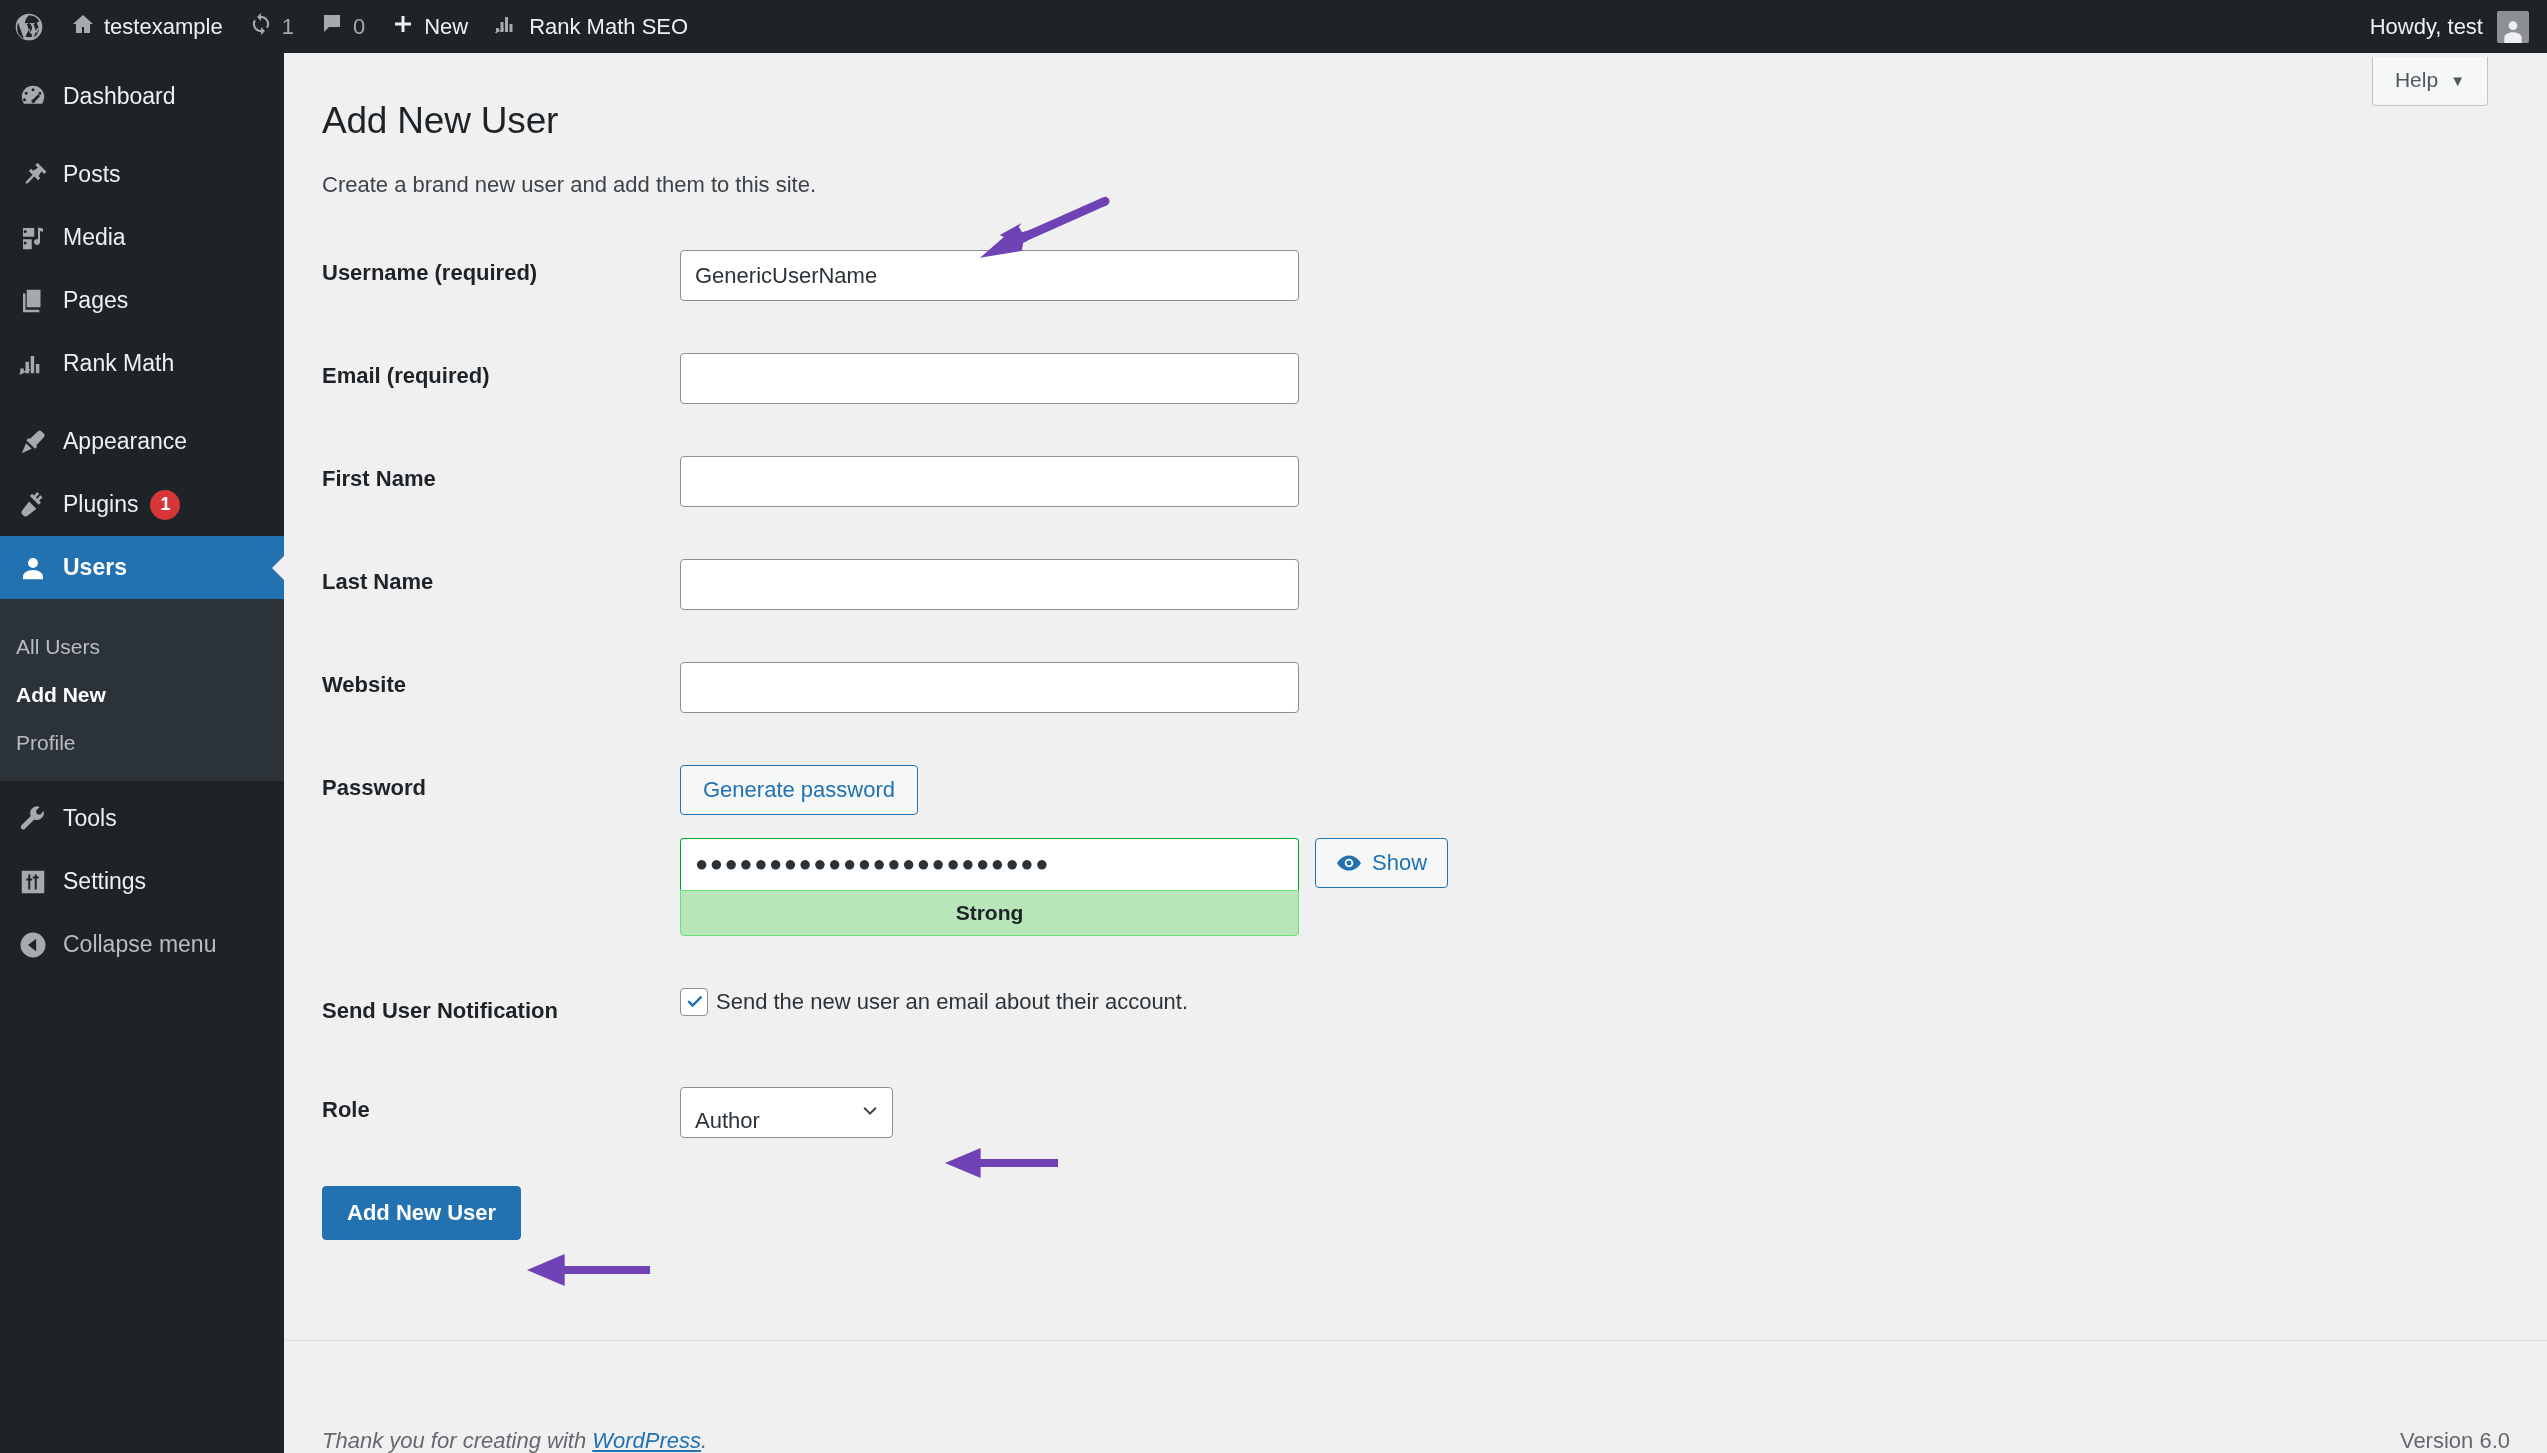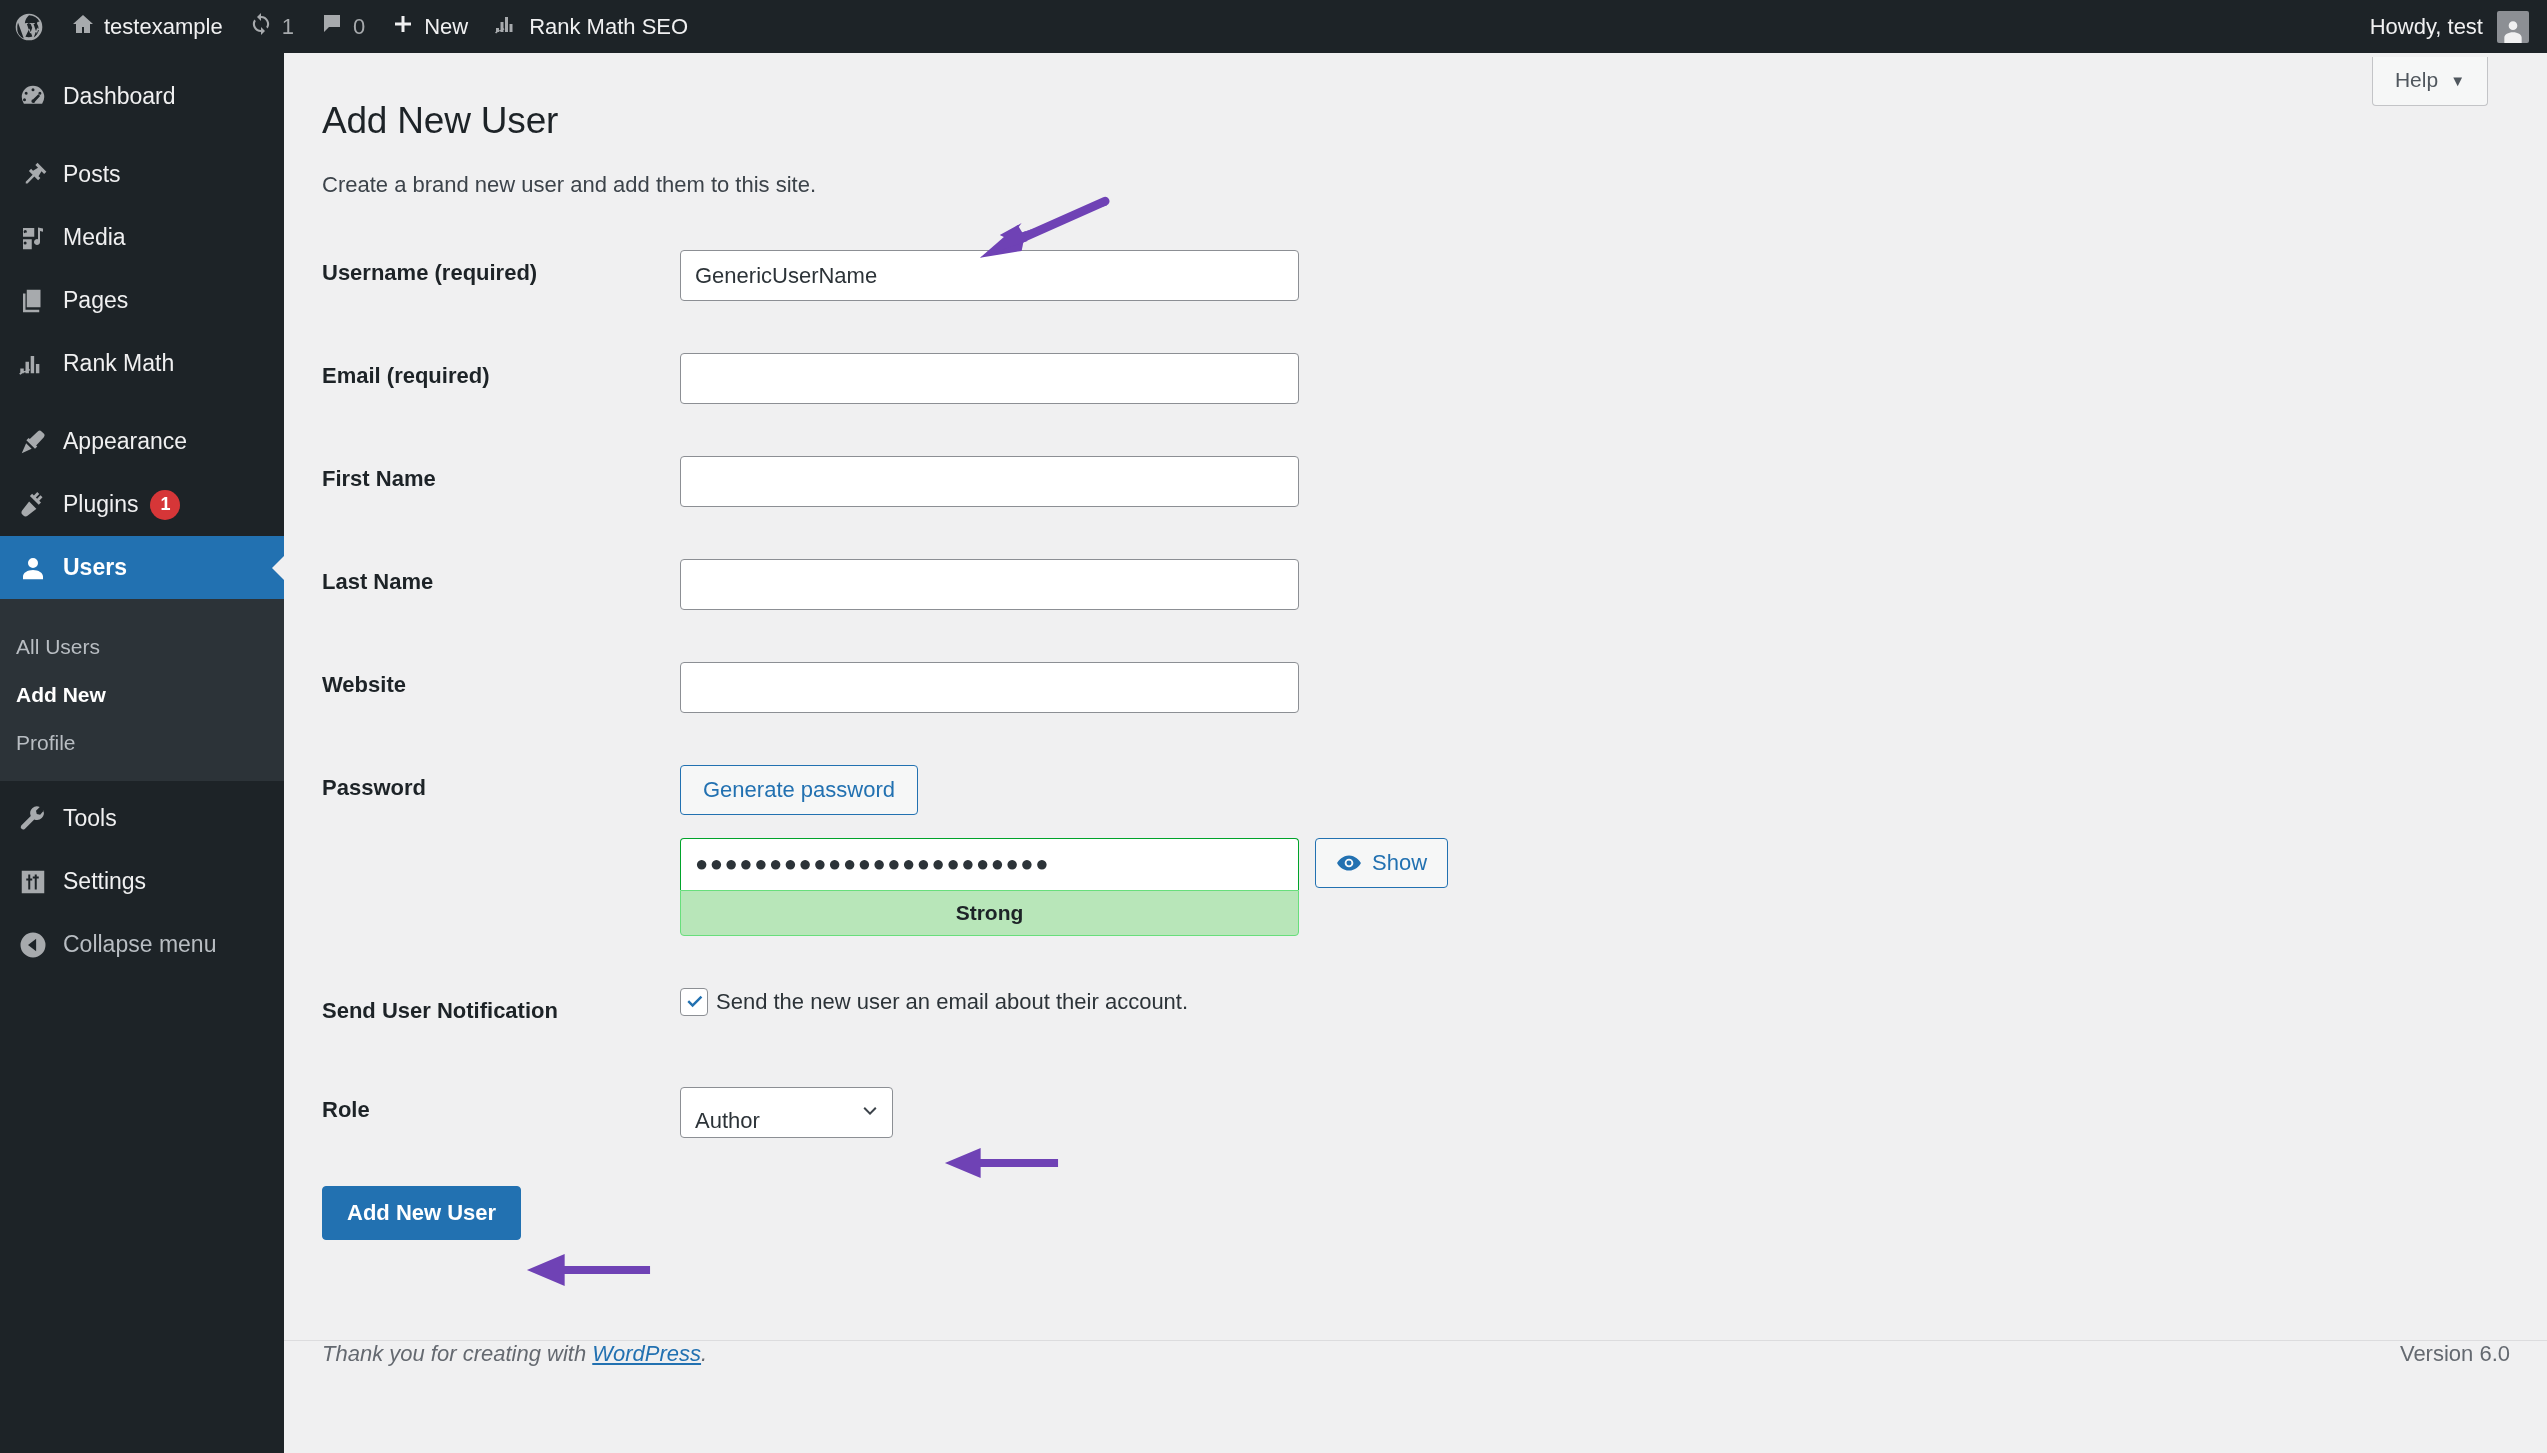--- a/index.html
+++ b/index.html
@@ -204,21 +204,21 @@
   }
   .select-arrow svg { width: 16px; height: 10px; fill: #3c434a; display: block; }
 
   .submit-wrap { padding: 22px 0 0 0; }
 
   
   #wpfooter {
     position: absolute; bottom: 0; left: 0;
     width: 2264px; height: 114px;
     border-top: 1px solid #dcdcde;
-    display: flex; align-items: flex-start;
+    display: flex; align-items: flex-end;
     padding: 0 38px;
     font-size: 22px; color: #646970; font-style: italic; margin-top: 33px;
   }
   #footer-left a { color: #2271b1; text-decoration: underline; }
   #footer-right { margin-left: auto; font-style: normal; }
 
   
   .anno { position: absolute; pointer-events: none; z-index: 50; }
   .anno svg { display: block; overflow: visible; }
 </style>

